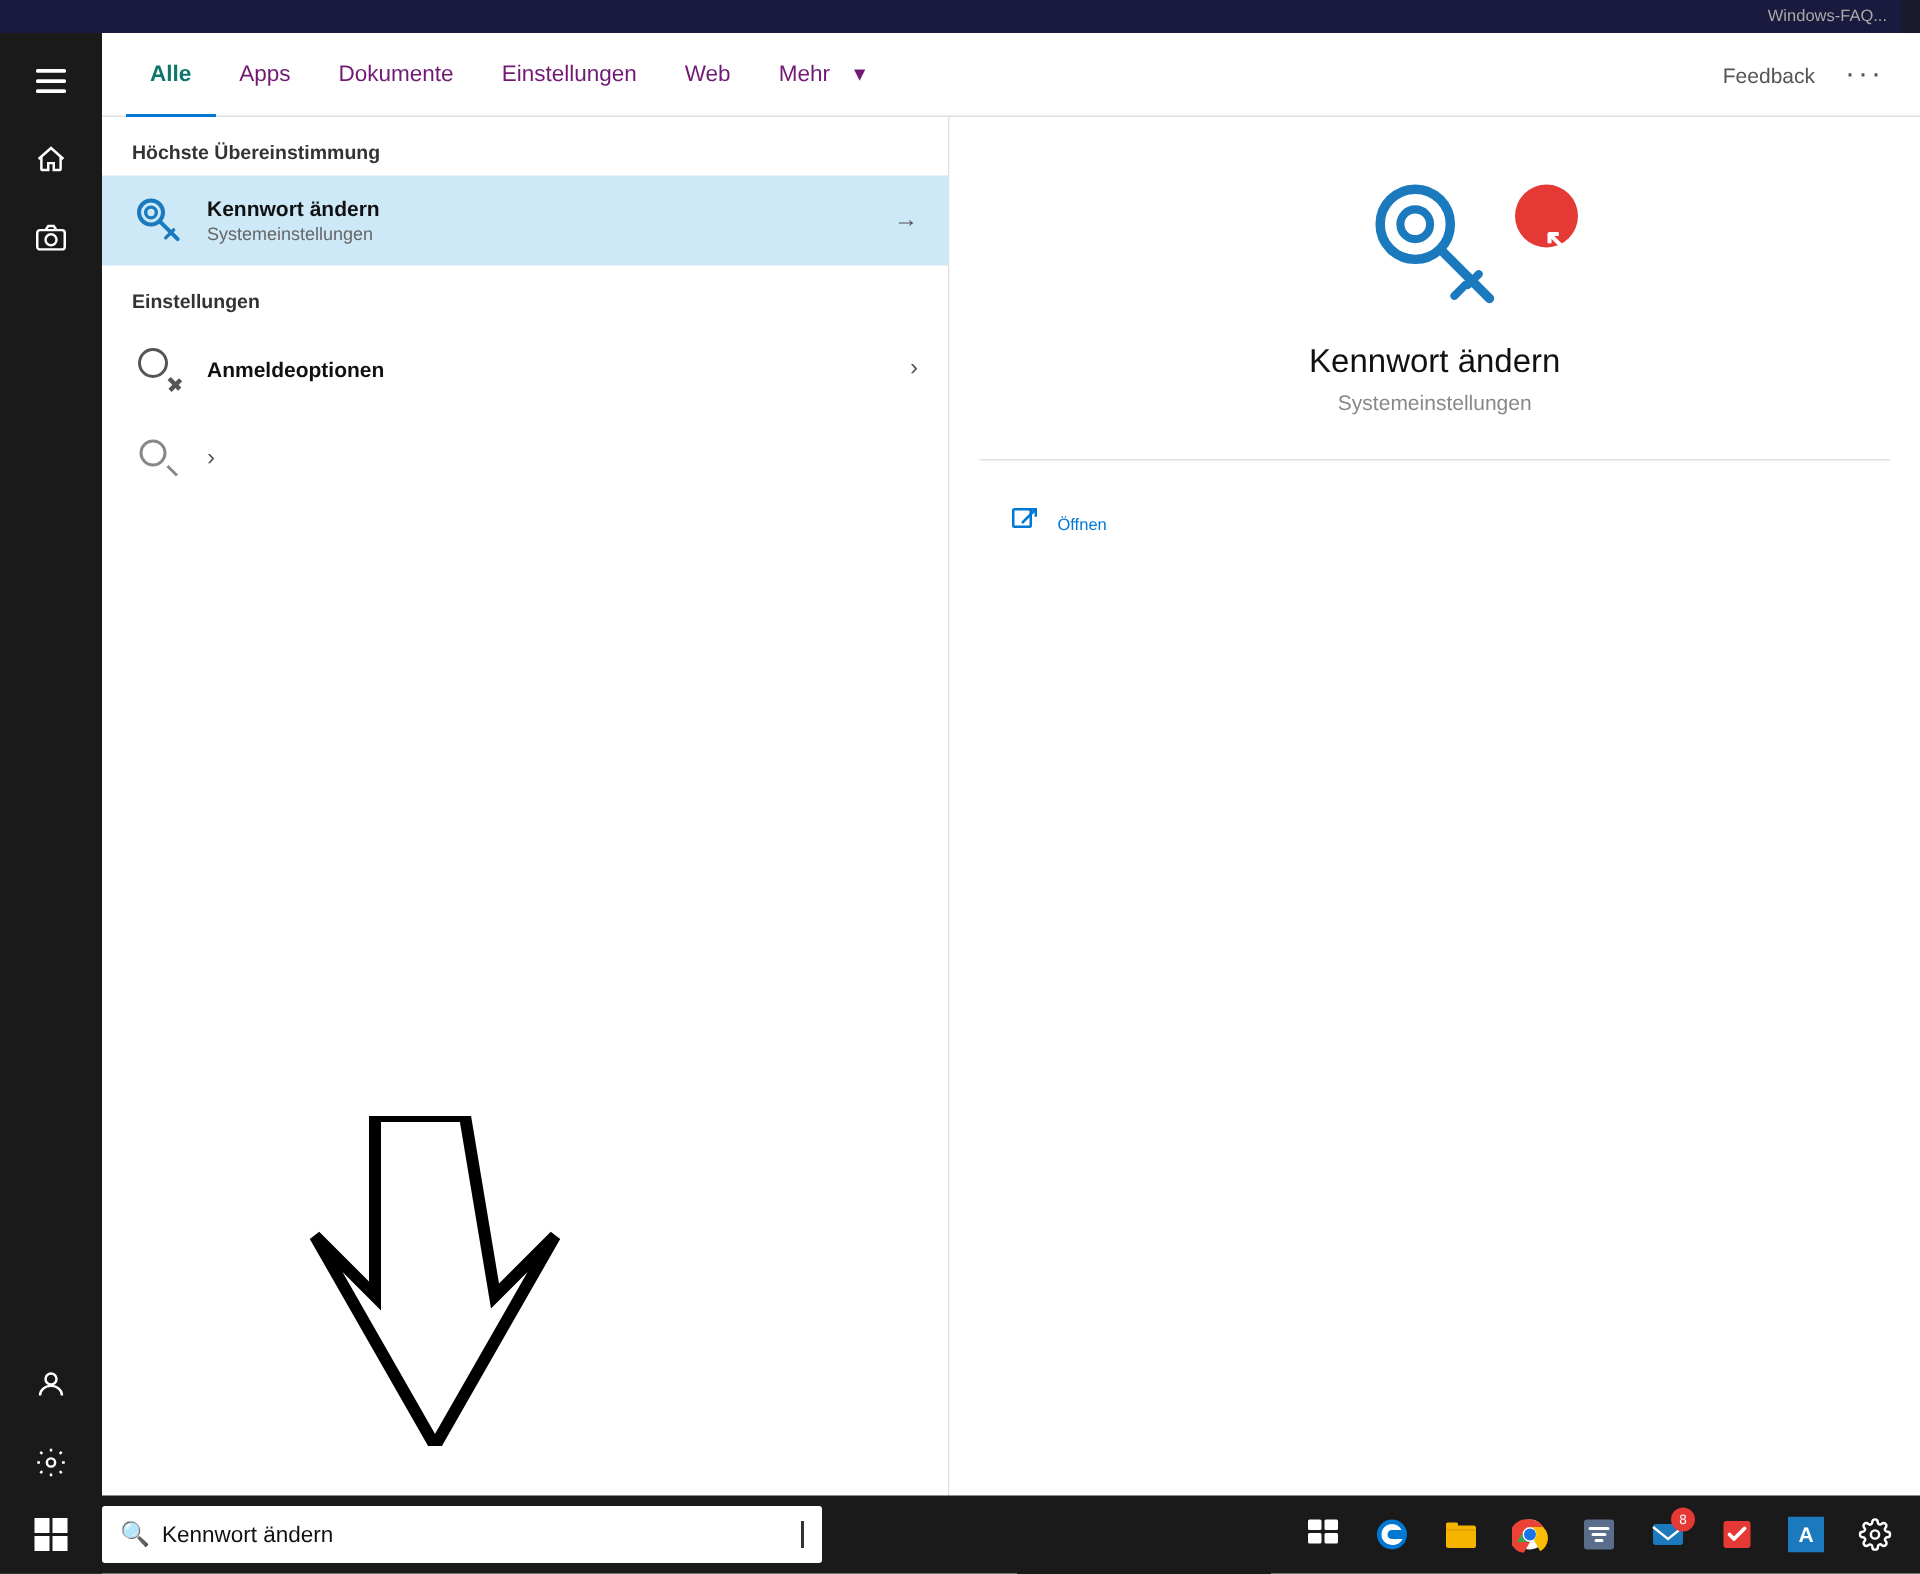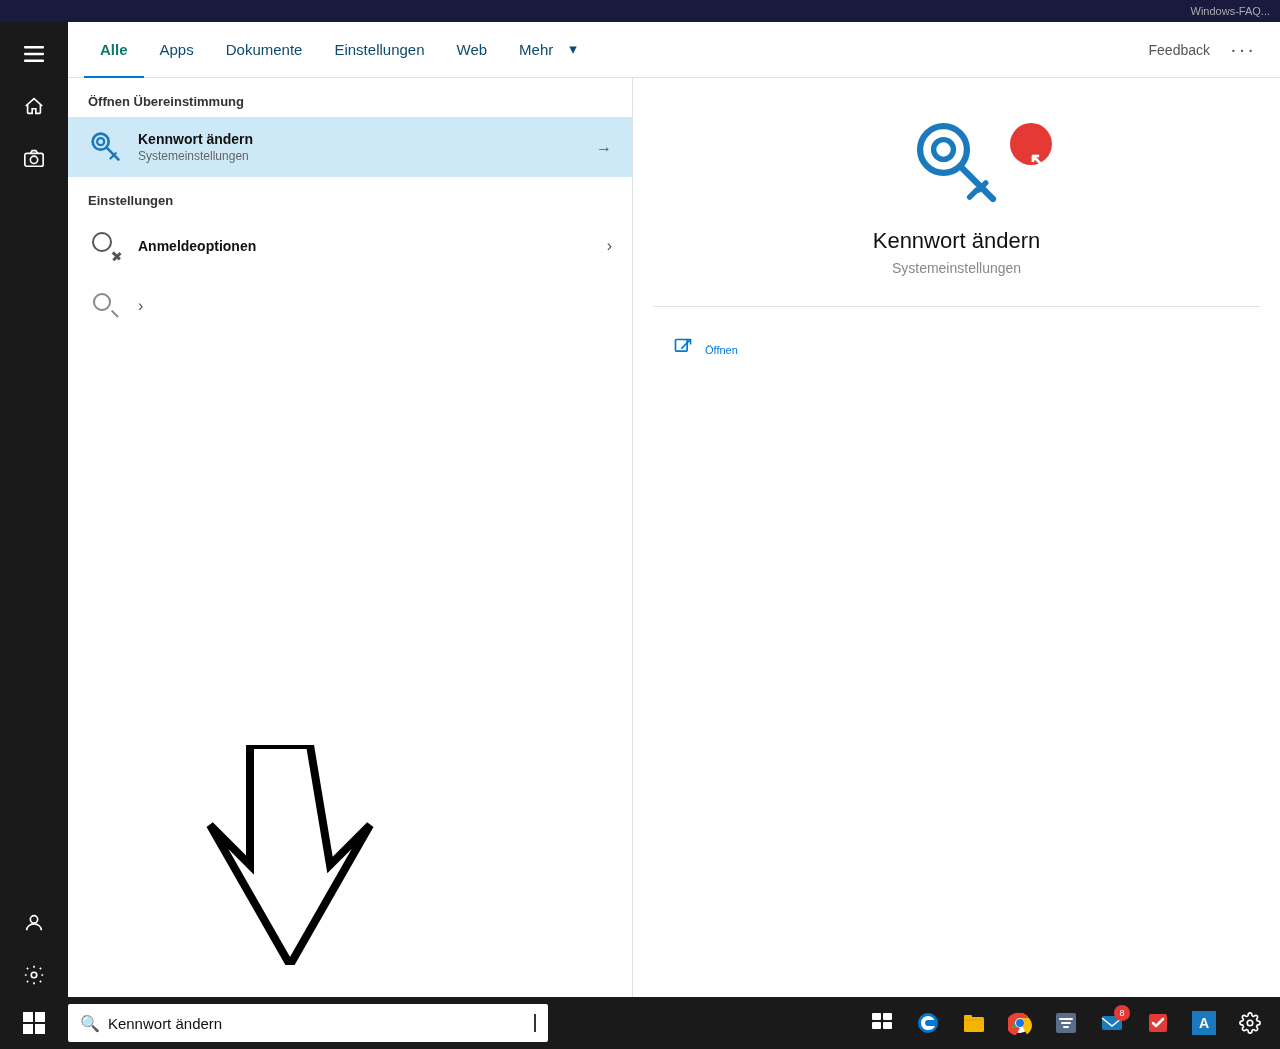--- a/index.html
+++ b/index.html
@@ -1,21 +1,21 @@
 <!DOCTYPE html>
 <html><head>
   <meta charset="utf-8">
   <style>
     * { margin: 0; padding: 0; box-sizing: border-box; }
     body { width: 1280px; height: 1049px; overflow: hidden; background: #1a1a2e; font-family: 'Segoe UI', sans-serif; }
 
     
     .top-bar {
       position: absolute;
-      top: 0; left: 0; right: 0;
+      top: 0; left: 0; right: 12px;
       height: 22px;
       background: #1a1a3e;
       display: flex;
       align-items: center;
       justify-content: flex-end;
       padding-right: 10px;
     }
     .top-bar-text {
       color: #aaa;
       font-size: 11px;
@@ -68,21 +68,21 @@
       height: 56px;
       border-bottom: 1px solid #e0e0e0;
       flex-shrink: 0;
     }
     .tab {
       padding: 0 16px;
       height: 56px;
       display: flex;
       align-items: center;
       font-size: 15px;
-      color: #0c4a6e;
+      color: #701a75;
       cursor: pointer;
       border-bottom: 2px solid transparent;
       margin-bottom: -1px;
       user-select: none;
     }
     .tab.active {
       color: #0f766e;
       font-weight: 600;
       border-bottom: 2px solid #0078d4;
     }
@@ -376,21 +376,21 @@
     </div>
     <div class="tab-spacer"></div>
     <div class="feedback-btn">Feedback</div>
     <div class="more-btn">···</div>
   </div>
 
   <div class="content-area">
 
     <div class="results-panel">
 
-      <div class="section-header">Öffnen Übereinstimmung</div>
+      <div class="section-header">Höchste Übereinstimmung</div>
       <div class="result-item selected">
         <div class="result-icon">
           <svg class="key-icon-small" viewBox="0 0 36 36" fill="none" xmlns="http://www.w3.org/2000/svg">
             <circle cx="12" cy="12" r="9" stroke="#1a7abd" stroke-width="3" fill="none"></circle>
             <circle cx="12" cy="12" r="4" stroke="#1a7abd" stroke-width="2.5" fill="none"></circle>
             <line x1="19" y1="19" x2="32" y2="32" stroke="#1a7abd" stroke-width="3" stroke-linecap="round"></line>
             <line x1="26" y1="28" x2="29" y2="25" stroke="#1a7abd" stroke-width="2.5" stroke-linecap="round"></line>
             <line x1="23" y1="31" x2="26" y2="28" stroke="#1a7abd" stroke-width="2.5" stroke-linecap="round"></line>
           </svg>
         </div>

